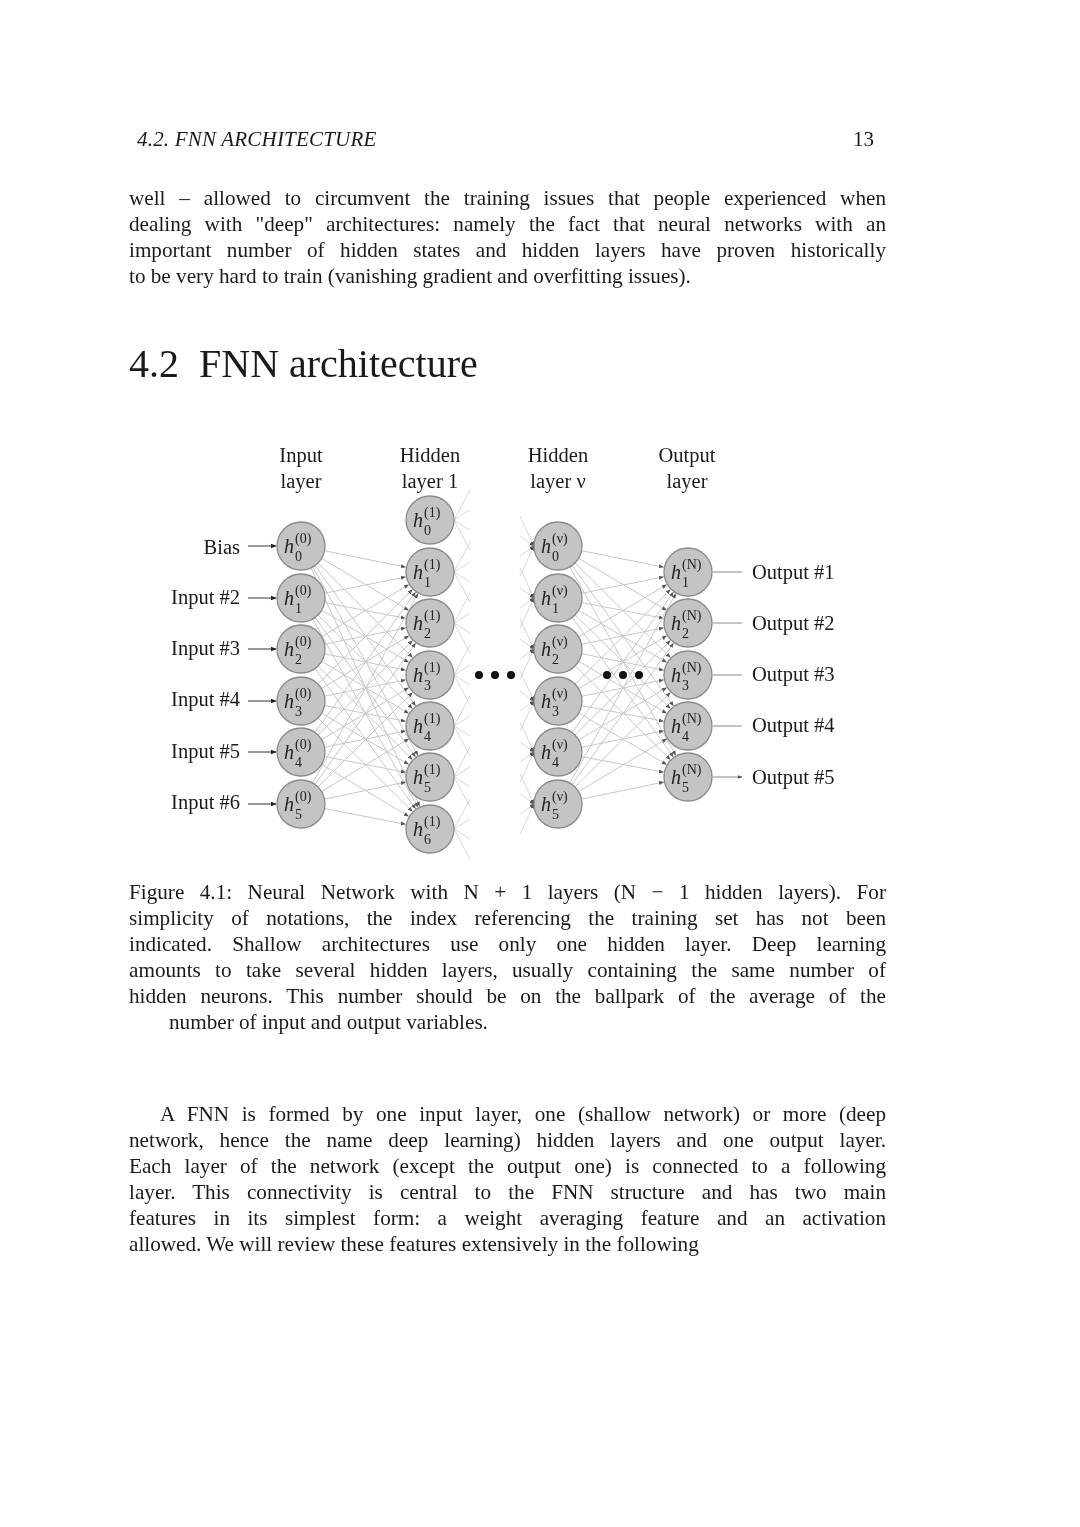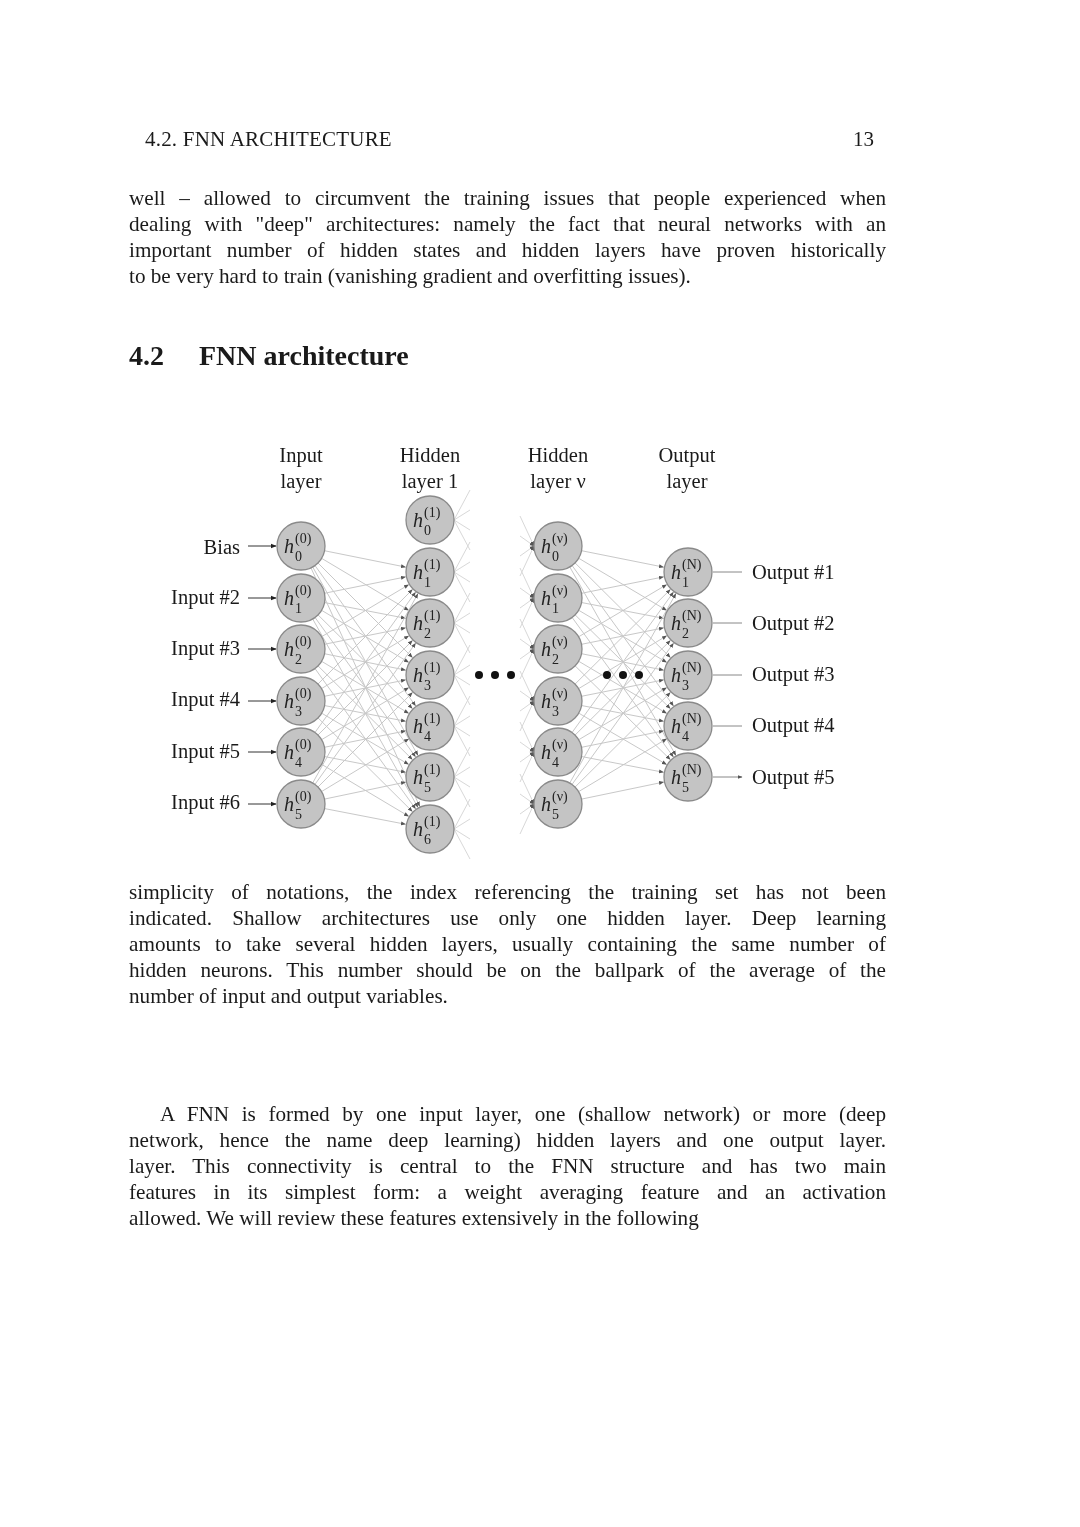--- a/index.html
+++ b/index.html
@@ -1,35 +1,35 @@
 <!DOCTYPE html>
 <html><head>
   <meta charset="utf-8">
   <style>
     html, body { margin: 0; padding: 0; background: #ffffff; }
     body { width: 1080px; height: 1527px; position: relative; overflow: hidden;
            font-family: "Liberation Serif", "DejaVu Serif", serif; color: #1a1a1a; }
     .abs { position: absolute; }
     .running-head { left: 129px; top: 127px; width: 757px; height: 30px; font-size: 21px; }
-    .running-head .title { position: absolute; left: 16px; top: 0; letter-spacing: 0.2px; }
+    .running-head .title { font-style: italic; position: absolute; left: 8px; top: 0; letter-spacing: 0.2px; }
     .running-head .pgnum { position: absolute; right: 12px; top: 0; }
     .para { left: 129px; width: 757px; font-size: 21.2px; line-height: 26px; text-align: justify; }
     .para .line { display: block; text-align: justify; text-align-last: justify; white-space: nowrap; font-family: Liberation Serif, serif; }
     .para .line.last { text-align-last: left; }
-    .section-title { left: 129px; top: 340px; font-size: 28px; font-weight: bold; }
+    .section-title { left: 129px; top: 340px; font-size: 40px; font-weight: normal; }
     .section-title .num { display: inline-block; width: 70px; }
     .figure { left: 0; top: 420px; width: 1080px; height: 450px; }
     .figure svg { position: absolute; left: 0; top: 0; }
     .lbl { font-size: 20.5px; fill: #1a1a1a; font-family: "Liberation Serif", "DejaVu Serif", serif; }
     .node-text { font-style: italic; font-size: 20px; fill: #222; font-family: "Liberation Serif", "DejaVu Serif", serif; }
     .node-sub { font-size: 14px; fill: #222; font-family: "Liberation Serif", "DejaVu Serif", serif; }
     .node-sup { font-size: 14px; fill: #222; font-family: "Liberation Serif", "DejaVu Serif", serif; }
     .caption { left: 129px; top: 879px; width: 757px; font-size: 21.2px; line-height: 26px; }
     .caption .line { display: block; text-align: justify; text-align-last: justify; white-space: nowrap; }
-    .caption .line.last { text-align-last: left; }
+    .caption .line.last { text-align-last: left; margin-left: 40px; }
     .body2 { left: 129px; top: 1101px; width: 757px; font-size: 21.2px; line-height: 26px; }
     .body2 .line { display: block; text-align: justify; text-align-last: justify; white-space: nowrap; }
     .body2 .line.first { text-indent: 31px; }
     .body2 .line.last { text-align-last: left; }
   </style>
 </head>
 <body>
 
 <div class="abs running-head">
   <span class="title">4.2.  FNN ARCHITECTURE</span>
@@ -362,26 +362,28 @@
           <circle cx="688" cy="777" r="24" fill="#c4c4c4" stroke="#8a8a8a" stroke-width="1.3"></circle>
           <text x="671" y="784" class="node-text">h</text>
           <text x="682" y="792" class="node-sub">5</text>
           <text x="682" y="774" class="node-sup">(N)</text>
         </g>
       </g>
   </svg>
 </div>
 
 <div class="abs caption">
+  <span class="line">Figure 4.1:  Neural Network with N + 1 layers (N − 1 hidden layers).  For</span>
   <span class="line">simplicity of notations, the index referencing the training set has not been</span>
   <span class="line">indicated.  Shallow architectures use only one hidden layer.  Deep learning</span>
   <span class="line">amounts to take several hidden layers, usually containing the same number of</span>
   <span class="line">hidden neurons. This number should be on the ballpark of the average of the</span>
   <span class="line last">number of input and output variables.</span>
 </div>
 
 <div class="abs body2">
   <span class="line first">A FNN is formed by one input layer, one (shallow network) or more (deep</span>
   <span class="line">network, hence the name deep learning) hidden layers and one output layer.</span>
+  <span class="line">Each layer of the network (except the output one) is connected to a following</span>
   <span class="line">layer.  This connectivity is central to the FNN structure and has two main</span>
   <span class="line">features in its simplest form:  a weight averaging feature and an activation</span>
   <span class="line last">allowed. We will review these features extensively in the following</span>
 </div>
 
 </body></html>

